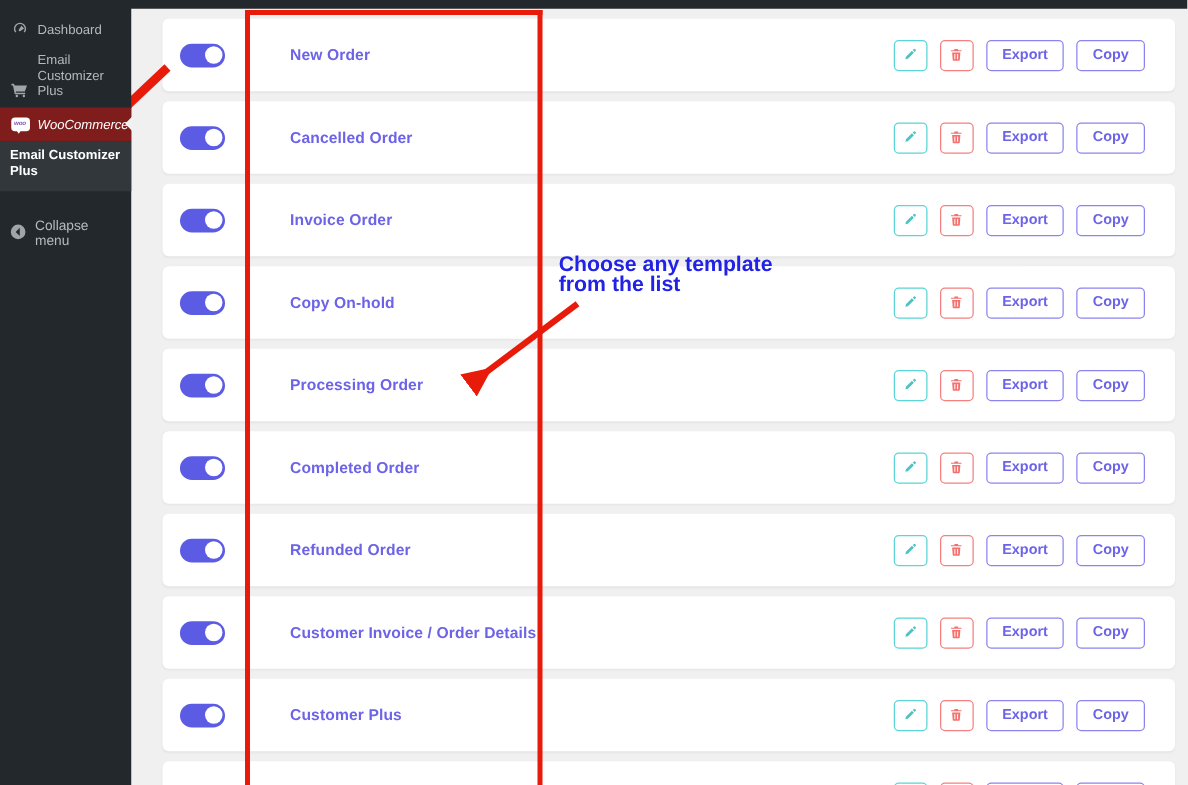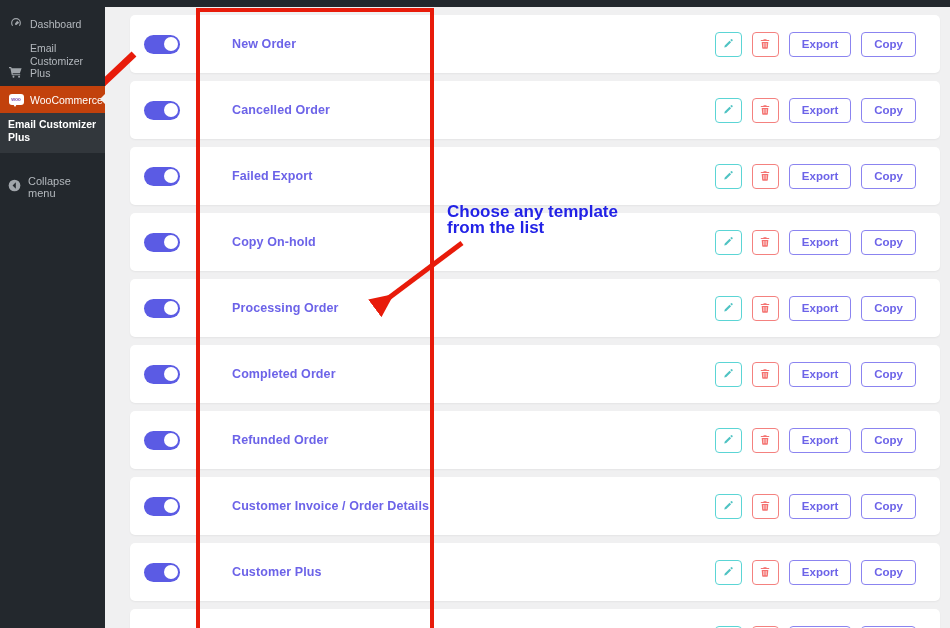--- a/index.html
+++ b/index.html
@@ -36,23 +36,24 @@
     cursor: pointer;
     min-height: 26px;
   }
   .menu-item .mi-ico {
     width: 16px; height: 14px; flex: 0 0 16px;
     display: flex; align-items: center; justify-content: center;
     margin-top: 1px;
   }
   .menu-item.first { margin-top: 9px; }
   .menu-item.active {
-    background: #c2410c;
+    background: #7f1d1d;
     color: #fff;
     position: relative;
+    font-style: italic;
   }
   .menu-item.active::after {
     content: "";
     position: absolute;
     right: -1px; top: 50%;
     margin-top: -6px;
     border-style: solid;
     border-width: 6px 6px 6px 0;
     border-color: transparent #f1f1f1 transparent transparent;
   }
@@ -275,21 +276,21 @@
               <svg width="12" height="12" viewBox="0 0 20 20">
                 <path fill="#f4716f" d="M7.5 2h5v1.5H17V5H3V3.5h4.5V2zM4.5 6.5h11l-.8 10.2a1.2 1.2 0 01-1.2 1.1H6.5a1.2 1.2 0 01-1.2-1.1L4.5 6.5zm3 2v7h1.3v-7H7.5zm3.7 0v7h1.3v-7h-1.3z"></path>
               </svg>
             </div>
             <div class="btn btn-text">Export</div>
             <div class="btn btn-text">Copy</div>
           </div>
         </div>
         <div class="row">
           <div class="toggle"></div>
-          <div class="tpl-name">Failed Export</div>
+          <div class="tpl-name">Invoice Order</div>
           <div class="actions">
             <div class="btn btn-icon btn-edit">
               <svg width="12" height="12" viewBox="0 0 20 20">
                 <path fill="#4fc3c3" d="M14.7 2.3a1.8 1.8 0 012.6 2.6l-1 1-2.6-2.6 1-1zM12.6 4.4l2.6 2.6-8 8-3.4.8.8-3.4 8-8z"></path>
               </svg>
             </div>
             <div class="btn btn-icon btn-del">
               <svg width="12" height="12" viewBox="0 0 20 20">
                 <path fill="#f4716f" d="M7.5 2h5v1.5H17V5H3V3.5h4.5V2zM4.5 6.5h11l-.8 10.2a1.2 1.2 0 01-1.2 1.1H6.5a1.2 1.2 0 01-1.2-1.1L4.5 6.5zm3 2v7h1.3v-7H7.5zm3.7 0v7h1.3v-7h-1.3z"></path>
               </svg>

